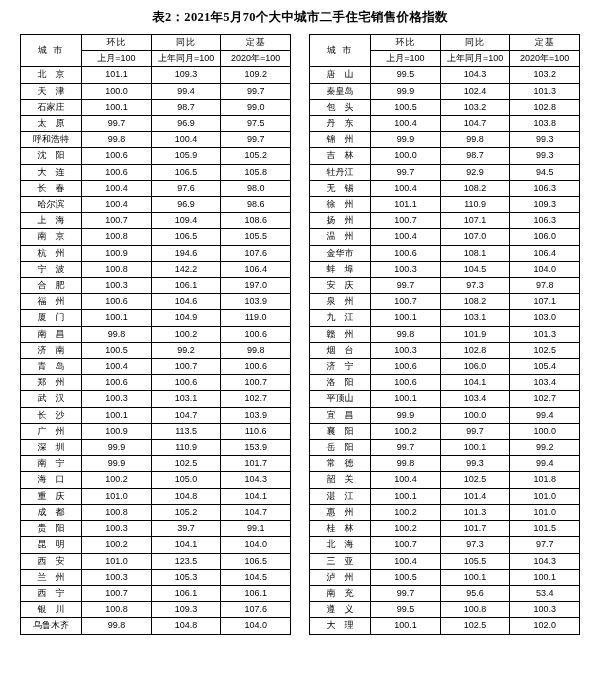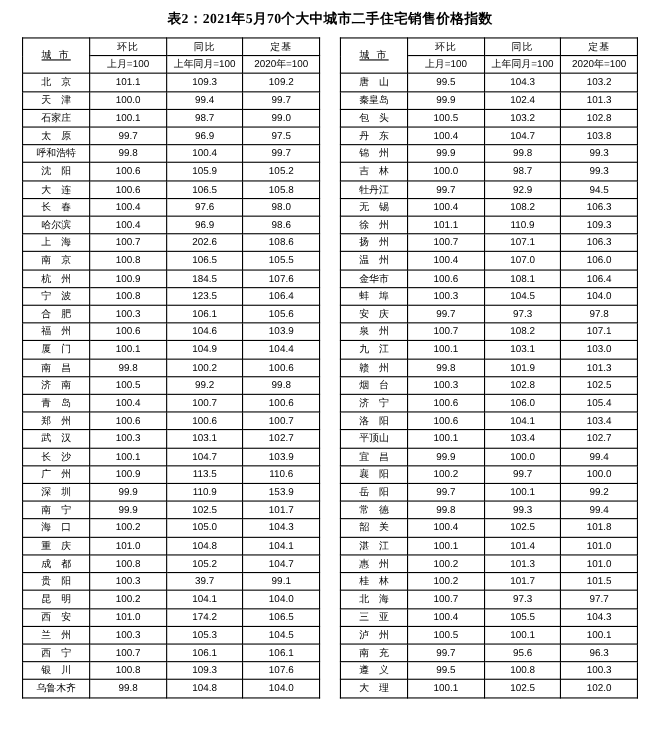--- a/index.html
+++ b/index.html
@@ -45,21 +45,20 @@
     line-height: 15.2px;
     text-align: center;
     vertical-align: middle;
     font-family: "Liberation Sans", sans-serif;
   }
   
   .hdr-city {
     font-size: 10px;
     font-weight: bold;
     letter-spacing: 2px;
-    text-decoration: underline;
   }
   .hdr-grp {
     font-size: 9.5px;
     font-weight: bold;
     letter-spacing: 1px;
   }
   .hdr-sub {
     font-size: 8.5px;
     font-weight: normal;
     margin-top: 37px;
@@ -217,21 +216,21 @@
           <td class="num">98.6</td>
           <td class="gap-cell"></td>
           <td class="city-name">徐　州</td>
           <td class="num">101.1</td>
           <td class="num">110.9</td>
           <td class="num">109.3</td>
         </tr>
         <tr>
           <td class="city-name">上　海</td>
           <td class="num">100.7</td>
-          <td class="num">202.6</td>
+          <td class="num">109.4</td>
           <td class="num">108.6</td>
           <td class="gap-cell"></td>
           <td class="city-name">扬　州</td>
           <td class="num">100.7</td>
           <td class="num">107.1</td>
           <td class="num">106.3</td>
         </tr>
         <tr>
           <td class="city-name">南　京</td>
           <td class="num">100.8</td>
@@ -239,44 +238,44 @@
           <td class="num">105.5</td>
           <td class="gap-cell"></td>
           <td class="city-name">温　州</td>
           <td class="num">100.4</td>
           <td class="num">107.0</td>
           <td class="num">106.0</td>
         </tr>
         <tr>
           <td class="city-name">杭　州</td>
           <td class="num">100.9</td>
-          <td class="num">184.5</td>
+          <td class="num">194.6</td>
           <td class="num">107.6</td>
           <td class="gap-cell"></td>
           <td class="city-name">金华市</td>
           <td class="num">100.6</td>
           <td class="num">108.1</td>
           <td class="num">106.4</td>
         </tr>
         <tr>
           <td class="city-name">宁　波</td>
           <td class="num">100.8</td>
-          <td class="num">123.5</td>
+          <td class="num">142.2</td>
           <td class="num">106.4</td>
           <td class="gap-cell"></td>
           <td class="city-name">蚌　埠</td>
           <td class="num">100.3</td>
           <td class="num">104.5</td>
           <td class="num">104.0</td>
         </tr>
         <tr>
           <td class="city-name">合　肥</td>
           <td class="num">100.3</td>
           <td class="num">106.1</td>
-          <td class="num">105.6</td>
+          <td class="num">197.0</td>
           <td class="gap-cell"></td>
           <td class="city-name">安　庆</td>
           <td class="num">99.7</td>
           <td class="num">97.3</td>
           <td class="num">97.8</td>
         </tr>
         <tr>
           <td class="city-name">福　州</td>
           <td class="num">100.6</td>
           <td class="num">104.6</td>
@@ -284,21 +283,21 @@
           <td class="gap-cell"></td>
           <td class="city-name">泉　州</td>
           <td class="num">100.7</td>
           <td class="num">108.2</td>
           <td class="num">107.1</td>
         </tr>
         <tr>
           <td class="city-name">厦　门</td>
           <td class="num">100.1</td>
           <td class="num">104.9</td>
-          <td class="num">104.4</td>
+          <td class="num">119.0</td>
           <td class="gap-cell"></td>
           <td class="city-name">九　江</td>
           <td class="num">100.1</td>
           <td class="num">103.1</td>
           <td class="num">103.0</td>
         </tr>
         <tr>
           <td class="city-name">南　昌</td>
           <td class="num">99.8</td>
           <td class="num">100.2</td>
@@ -448,21 +447,21 @@
           <td class="num">104.0</td>
           <td class="gap-cell"></td>
           <td class="city-name">北　海</td>
           <td class="num">100.7</td>
           <td class="num">97.3</td>
           <td class="num">97.7</td>
         </tr>
         <tr>
           <td class="city-name">西　安</td>
           <td class="num">101.0</td>
-          <td class="num">174.2</td>
+          <td class="num">123.5</td>
           <td class="num">106.5</td>
           <td class="gap-cell"></td>
           <td class="city-name">三　亚</td>
           <td class="num">100.4</td>
           <td class="num">105.5</td>
           <td class="num">104.3</td>
         </tr>
         <tr>
           <td class="city-name">兰　州</td>
           <td class="num">100.3</td>
@@ -476,21 +475,21 @@
         </tr>
         <tr>
           <td class="city-name">西　宁</td>
           <td class="num">100.7</td>
           <td class="num">106.1</td>
           <td class="num">106.1</td>
           <td class="gap-cell"></td>
           <td class="city-name">南　充</td>
           <td class="num">99.7</td>
           <td class="num">95.6</td>
-          <td class="num">96.3</td>
+          <td class="num">53.4</td>
         </tr>
         <tr>
           <td class="city-name">银　川</td>
           <td class="num">100.8</td>
           <td class="num">109.3</td>
           <td class="num">107.6</td>
           <td class="gap-cell"></td>
           <td class="city-name">遵　义</td>
           <td class="num">99.5</td>
           <td class="num">100.8</td>

